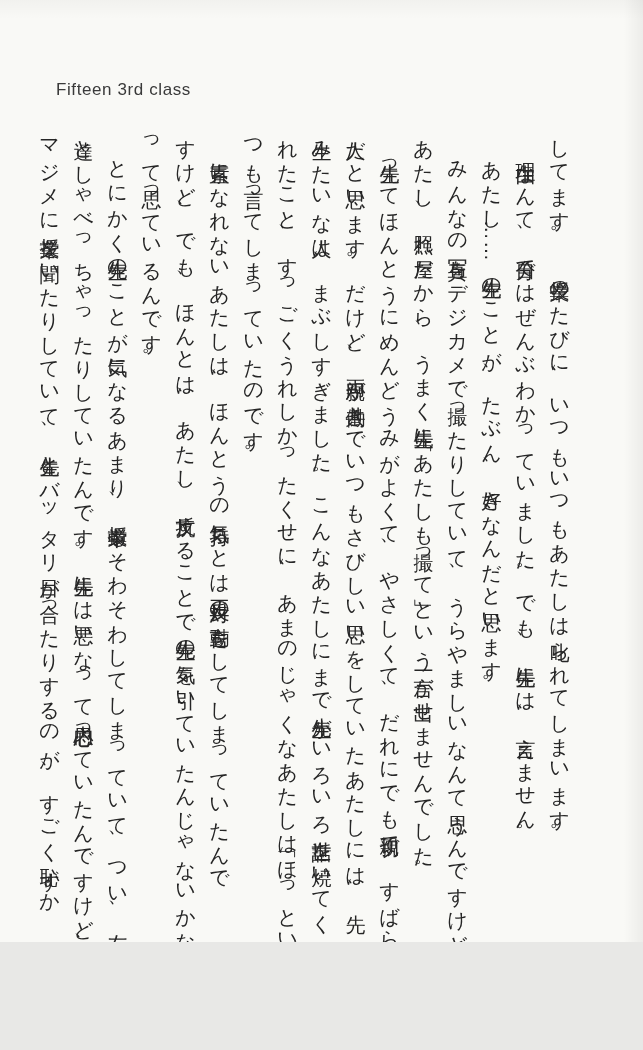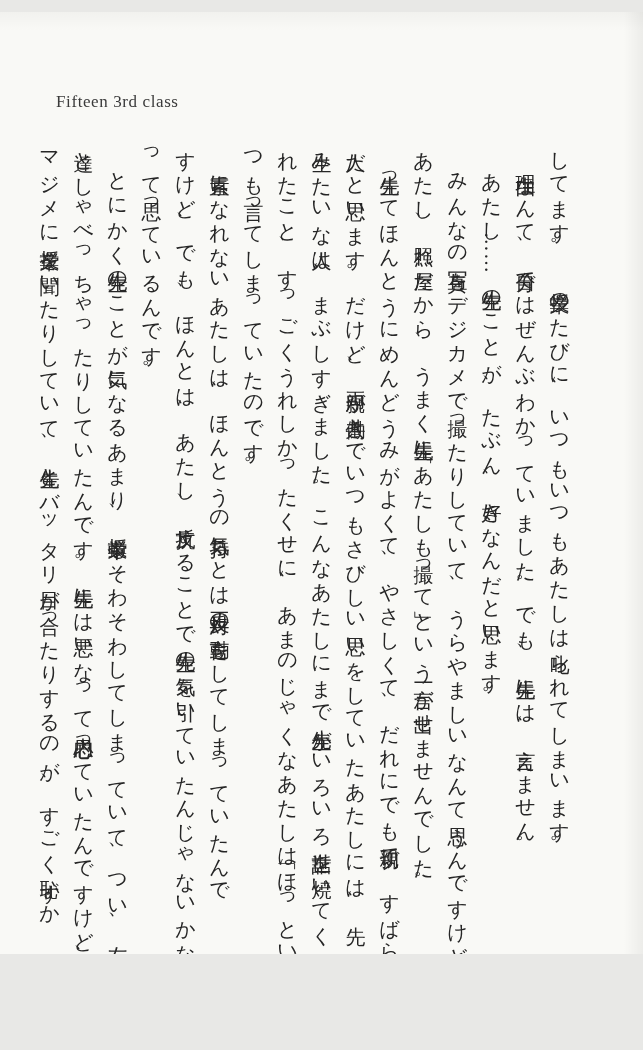--- a/index.html
+++ b/index.html
@@ -6,27 +6,27 @@
     --paper: #f9f9f6;
     --ink: #262626;
     --muted-ink: #3a3a3a;
   }
   * { margin: 0; padding: 0; box-sizing: border-box; }
   html, body { background: #e8e8e6; }
   .page {
     position: relative;
     width: 643px;
     height: 942px;
-    margin: 12px auto;
+    margin: 0 auto;
     background:
       linear-gradient(to right, rgba(0,0,0,0) 97%, rgba(0,0,0,0.05) 100%),
       linear-gradient(to bottom, rgba(0,0,0,0.03) 0%, rgba(0,0,0,0) 2%),
       var(--paper);
     overflow: hidden;
-    font-family: Liberation Serif, serif;
+    font-family: Liberation Sans, sans-serif;
   }
   .running-header {
     position: absolute;
     left: 56px;
     top: 80px;
     font-size: 17px;
     letter-spacing: 0.6px;
     color: var(--muted-ink);
   }
   .body-text {

